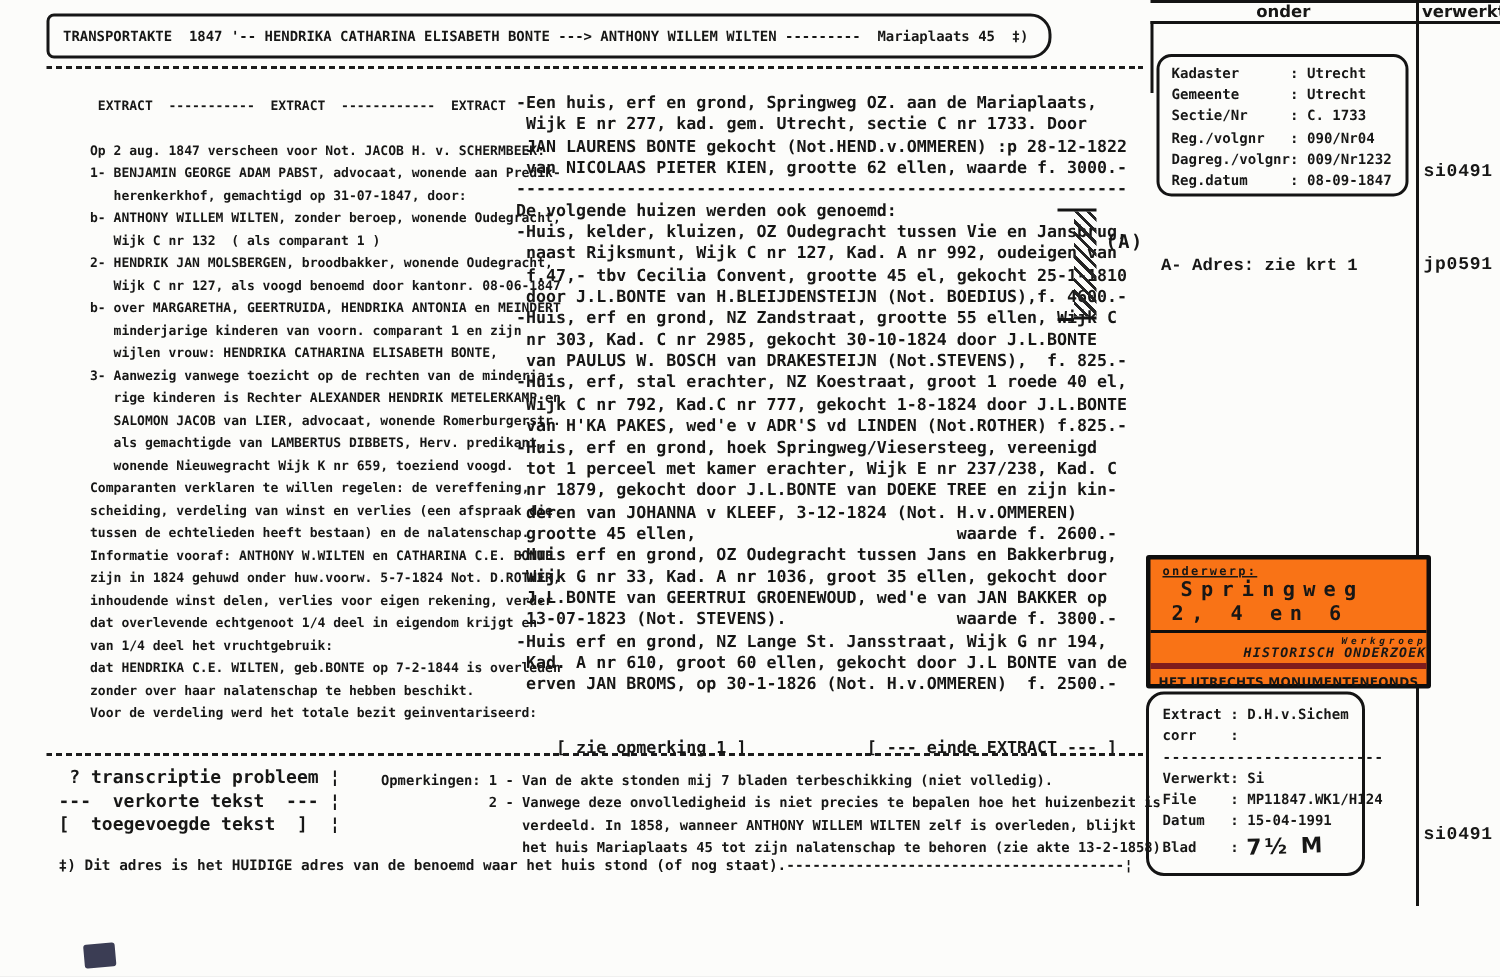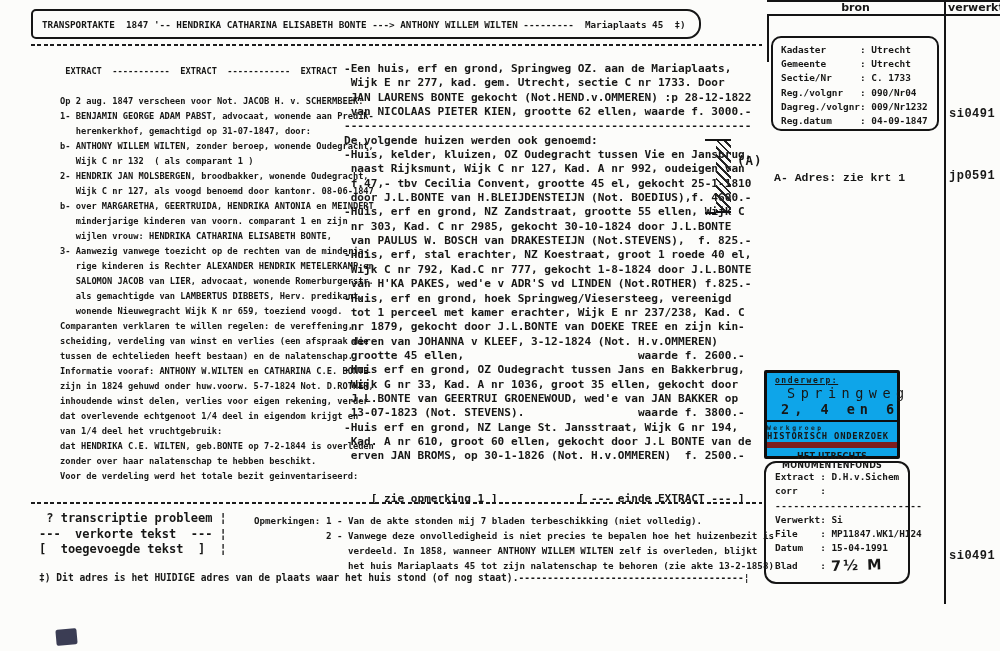--- a/index.html
+++ b/index.html
@@ -87,28 +87,28 @@
   .code-mid    { top:169px; }
   .code-bottom { top:549px; }
   .adres-note {
     position:absolute; left:774px; top:171px;
     font-family:"Liberation Mono", monospace; font-weight:bold; font-size:11.5px;
     white-space:pre;
   }
 
   
   .onderwerp-box {
-    position:absolute; left:764px; top:370px; width:136px; height:89px;
-    border:3px solid #0e0e0e; border-radius:2px; background:#0ea5e9;
+    position:absolute; left:764px; top:370px; width:190px; height:89px;
+    border:3px solid #0e0e0e; border-radius:2px; background:#f97316;
   }
   .ow-sec1 { padding:3px 6px 3px 8px; border-bottom:2px solid #0e0e0e; }
   .ow-label { font-size:8px; font-weight:bold; letter-spacing:1.5px; text-decoration:underline; }
-  .ow-line1 { font-size:13.5px; font-weight:normal; letter-spacing:5.5px; margin-left:12px; white-space:pre; }
+  .ow-line1 { font-size:13.5px; font-weight:bold; letter-spacing:5.5px; margin-left:12px; white-space:pre; }
   .ow-line2 { font-size:13.5px; font-weight:bold; letter-spacing:5px; margin-left:6px; white-space:pre; }
-  .ow-sec2 { padding:2px 0 1px; border-bottom:6px solid #7f1d1d; text-align:left; }
+  .ow-sec2 { padding:2px 0 1px; border-bottom:4px solid #7f1d1d; text-align:right;font-style:italic; }
   .ow-werkgroep { font-size:6.3px; font-weight:bold; letter-spacing:2.5px; }
   .ow-org { font-size:8.8px; font-weight:bold; letter-spacing:.8px; }
   .ow-sec3 {
     padding:4px 2px; text-align:center;
     font-family:"DejaVu Sans", sans-serif; font-weight:bold; font-size:8px; letter-spacing:.2px;
   }
 
   
   .extract-box {
     position:absolute; left:764px; top:461px; width:146px; height:123px;
@@ -201,36 +201,36 @@
   <div class="a-label">(A)</div>
 
   <div class="dash-rule bottom-rule"></div>
   <pre class="legend"> ? transcriptie probleem ¦
 ---  verkorte tekst  --- ¦
 [  toegevoegde tekst  ]  ¦</pre>
   <pre class="remarks">Opmerkingen: 1 - Van de akte stonden mij 7 bladen terbeschikking (niet volledig).
              2 - Vanwege deze onvolledigheid is niet precies te bepalen hoe het huizenbezit is
                  verdeeld. In 1858, wanneer ANTHONY WILLEM WILTEN zelf is overleden, blijkt
                  het huis Mariaplaats 45 tot zijn nalatenschap te behoren (zie akte 13-2-1858).</pre>
-  <div class="footnote">‡) Dit adres is het HUIDIGE adres van de plaats waar het huis stond (of nog staat).---------------------------------------¦</div>
+  <div class="footnote">‡) Dit adres is het HUIDIGE adres van de benoemd waar het huis stond (of nog staat).---------------------------------------¦</div>
   <div class="stamp-mark"></div>
 
   <div class="sb-topline"></div>
   <div class="sb-headline"></div>
   <div class="sb-vline"></div>
   <div class="sb-ltick"></div>
-  <div class="sb-bron">bron</div>
+  <div class="sb-bron">onder</div>
   <div class="sb-verwerkt">verwerkt!</div>
 
   <pre class="kadaster-box">Kadaster      : Utrecht
 Gemeente      : Utrecht
 Sectie/Nr     : C. 1733
 Reg./volgnr   : 090/Nr04
 Dagreg./volgnr: 009/Nr1232
-Reg.datum     : 04-09-1847</pre>
+Reg.datum     : 08-09-1847</pre>
   <div class="code code-top">si0491</div>
   <div class="adres-note">A- Adres: zie krt 1</div>
   <div class="code code-mid">jp0591</div>
 
   <div class="onderwerp-box">
     <div class="ow-sec1">
       <div class="ow-label">onderwerp:</div>
       <div class="ow-line1">Springweg</div>
       <div class="ow-line2">2, 4 en 6</div>
     </div>

